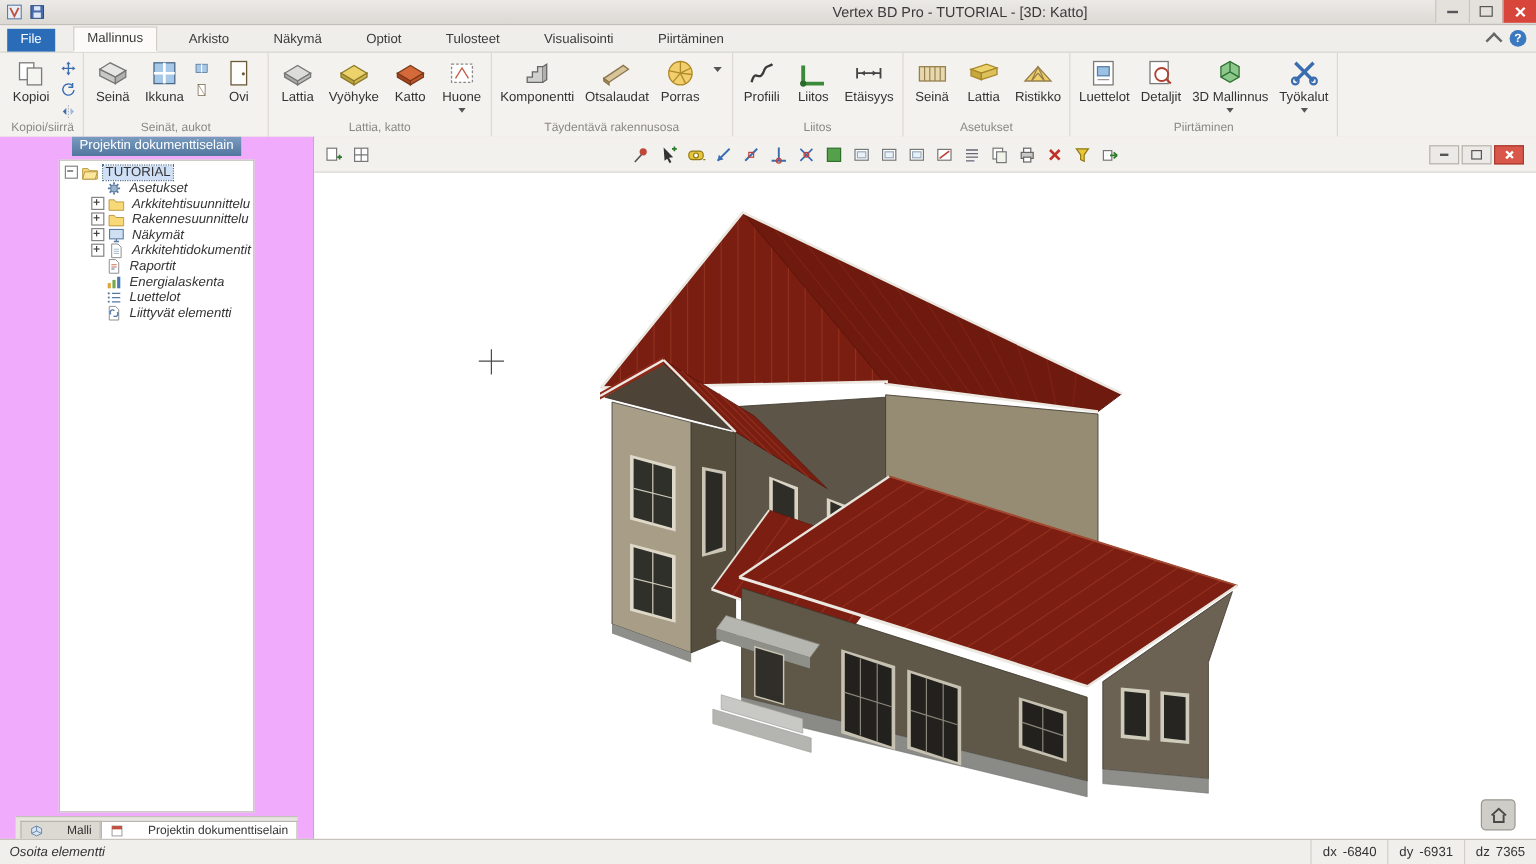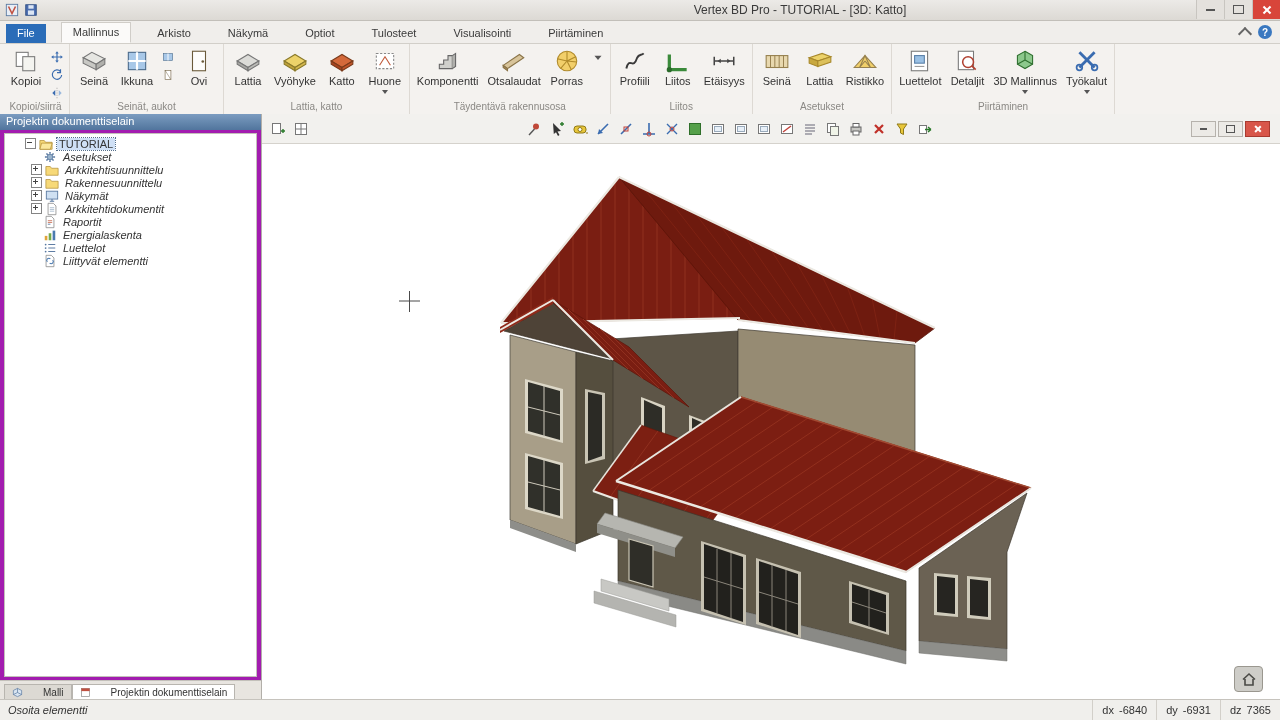--- a/index.html
+++ b/index.html
@@ -36,24 +36,24 @@
   .rbtn{display:flex;flex-direction:column;align-items:center;padding:3px 4px 0;min-width:34px;cursor:default;}
   .rbtn .bi{width:26px;height:26px;}
   .rbtn .lbl{margin-top:2px;line-height:1.05;text-align:center;max-width:64px;white-space:normal;}
   .dd{width:0;height:0;border-left:3.5px solid transparent;border-right:3.5px solid transparent;border-top:4px solid #555;margin-top:2px;}
   .rsmcol{display:flex;flex-direction:column;gap:1px;padding-top:3px;}
   .rsm{width:18px;height:17px;display:flex;align-items:center;justify-content:center;}
   .rsm svg{width:14px;height:14px;}
   .rsm.chip{flex-direction:row;gap:1px;}
   
   .main{position:absolute;top:114px;left:0;right:0;bottom:20px;display:flex;}
-  .sidepanel{width:261px;border-right:1px solid #b2afa9;display:flex;flex-direction:column;background:#a21caf;}
+  .sidepanel{width:261px;border-right:1px solid #b2afa9;display:flex;flex-direction:column;background:#f0abfc;align-items:center;}
   .phead{height:15px;background:linear-gradient(#7b9cc0,#51759d);color:#fff;font-size:11px;padding:1px 6px 0;}
   .treebox{flex:1;margin:3px 4px;border:1px solid #c3c0ba;background:#fff;overflow:hidden;padding-top:3px;}
-  .trow{display:flex;align-items:center;height:13px;padding-left:20px;white-space:nowrap;}
+  .trow{display:flex;align-items:center;height:13px;padding-left:4px;white-space:nowrap;}
   .trow.lvl1{padding-left:26px;font-style:italic;}
   .expbox{width:9px;height:9px;border:1px solid #848484;background:#fff;position:relative;margin-right:3px;flex-shrink:0;}
   .expbox::before{content:"";position:absolute;left:1px;top:3px;width:5px;height:1px;background:#444;}
   .expbox.plus::after{content:"";position:absolute;left:3px;top:1px;width:1px;height:5px;background:#444;}
   .expsp{width:12px;flex-shrink:0;}
   .ti{width:14px;height:14px;margin-right:4px;flex-shrink:0;}
   .tlabel{padding:0 2px;}
   .tlabel.sel{background:#cfe0f6;outline:1px dotted #55708c;}
   .ptabs{height:19px;display:flex;align-items:flex-end;background:#e8e5e0;border-top:1px solid #c3c0ba;padding-left:4px;}
   .ptab{display:flex;align-items:center;gap:20px;padding:2px 7px;background:#dcd9d3;border:1px solid #b8b5af;border-bottom:none;font-size:10px;}

